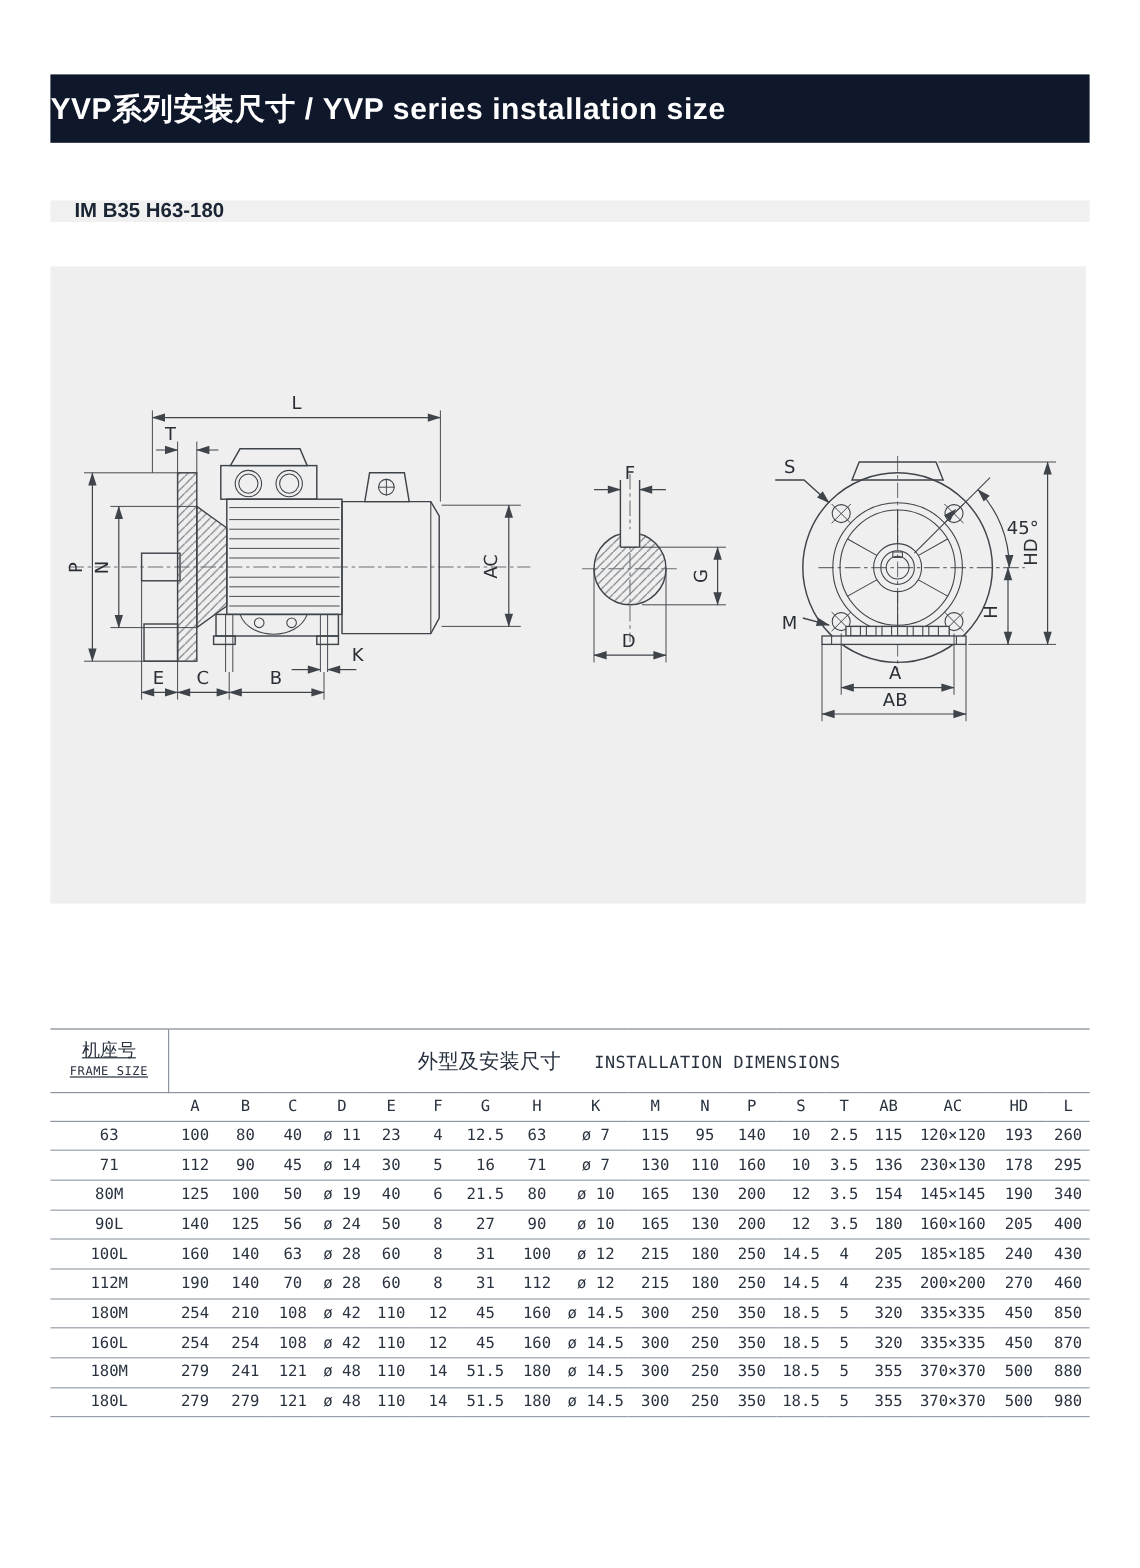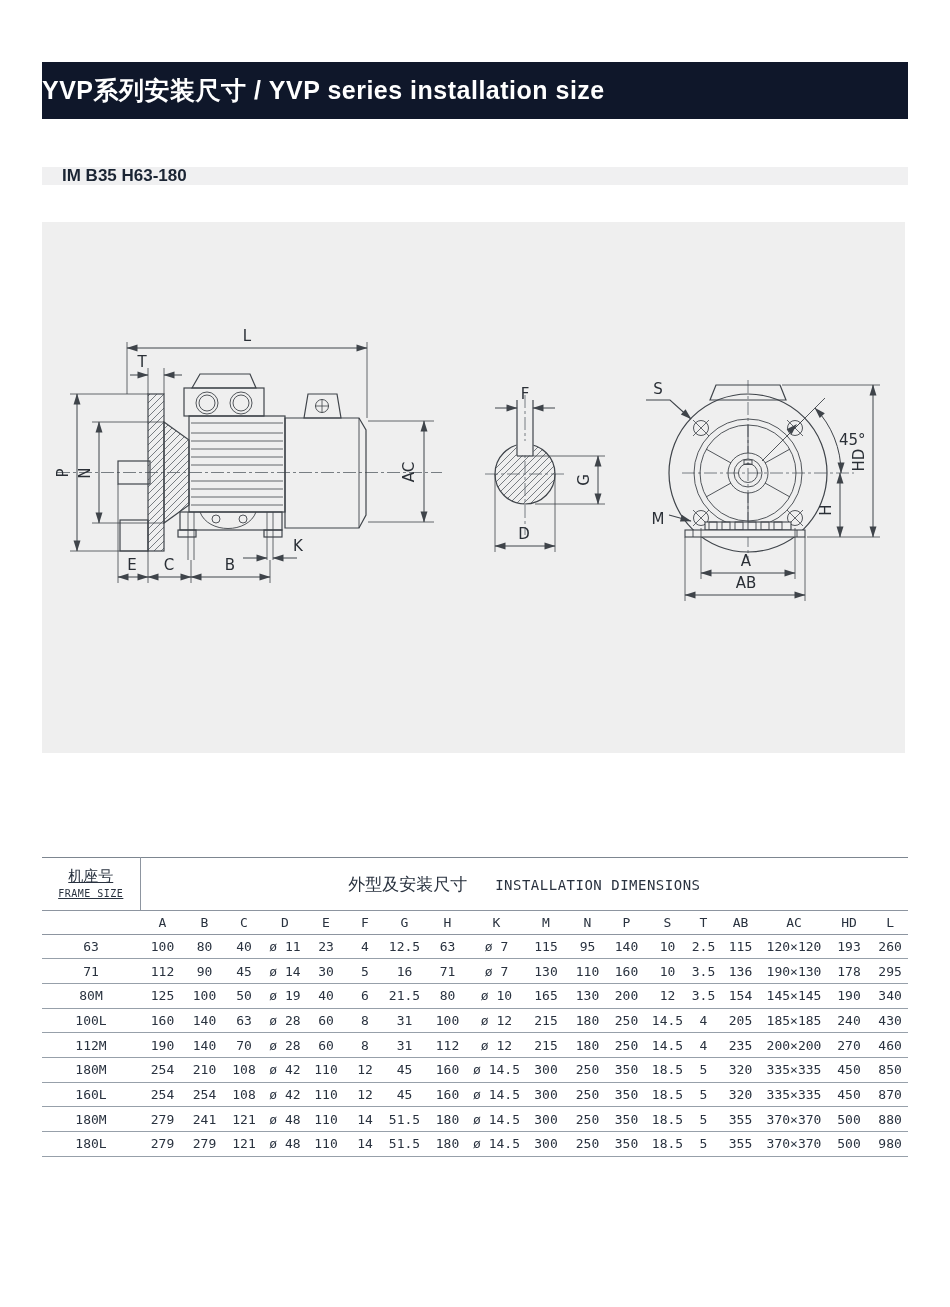--- a/index.html
+++ b/index.html
@@ -359,21 +359,21 @@
             <td>5</td>
             <td>16</td>
             <td>71</td>
             <td>ø 7</td>
             <td>130</td>
             <td>110</td>
             <td>160</td>
             <td>10</td>
             <td>3.5</td>
             <td>136</td>
-            <td>190×130</td>
+            <td>230×130</td>
             <td>178</td>
             <td>295</td>
           </tr>
           <tr>
             <td>80M</td>
             <td>125</td>
             <td>100</td>
             <td>50</td>
             <td>ø 19</td>
             <td>40</td>
@@ -385,20 +385,41 @@
             <td>130</td>
             <td>200</td>
             <td>12</td>
             <td>3.5</td>
             <td>154</td>
             <td>145×145</td>
             <td>190</td>
             <td>340</td>
           </tr>
           <tr>
+            <td>90L</td>
+            <td>140</td>
+            <td>125</td>
+            <td>56</td>
+            <td>ø 24</td>
+            <td>50</td>
+            <td>8</td>
+            <td>27</td>
+            <td>90</td>
+            <td>ø 10</td>
+            <td>165</td>
+            <td>130</td>
+            <td>200</td>
+            <td>12</td>
+            <td>3.5</td>
+            <td>180</td>
+            <td>160×160</td>
+            <td>205</td>
+            <td>400</td>
+          </tr>
+          <tr>
             <td>100L</td>
             <td>160</td>
             <td>140</td>
             <td>63</td>
             <td>ø 28</td>
             <td>60</td>
             <td>8</td>
             <td>31</td>
             <td>100</td>
             <td>ø 12</td>

